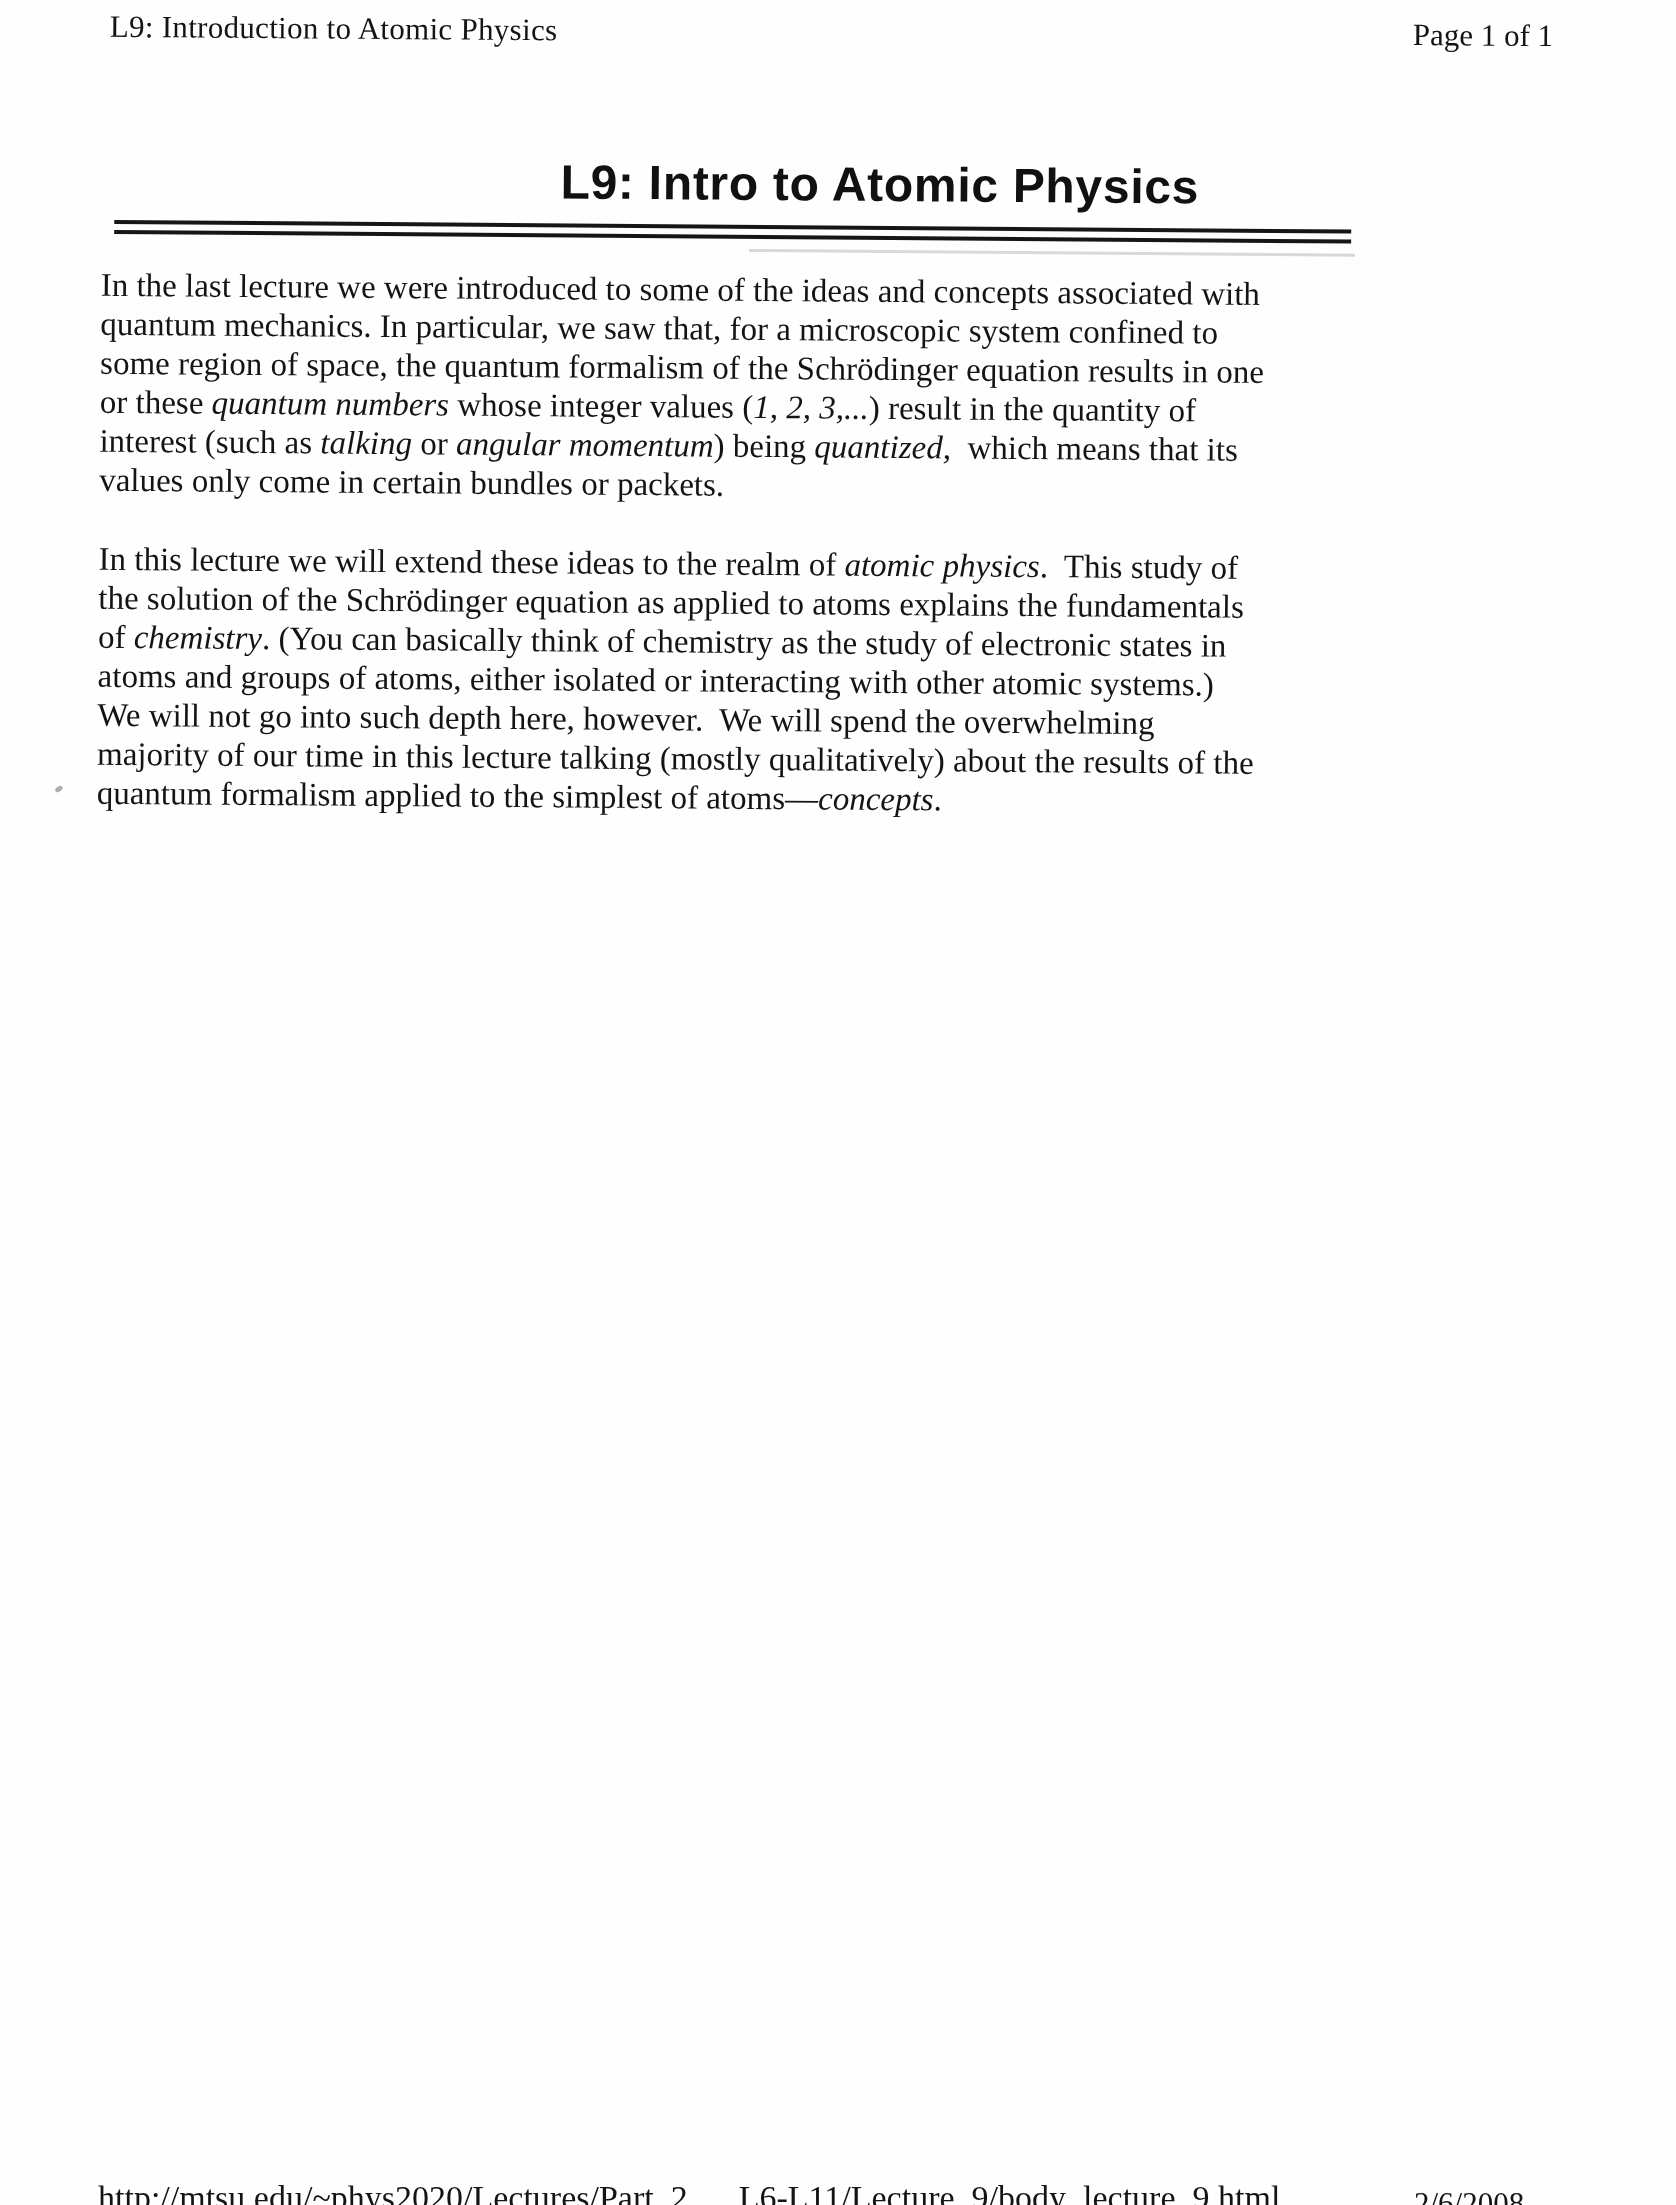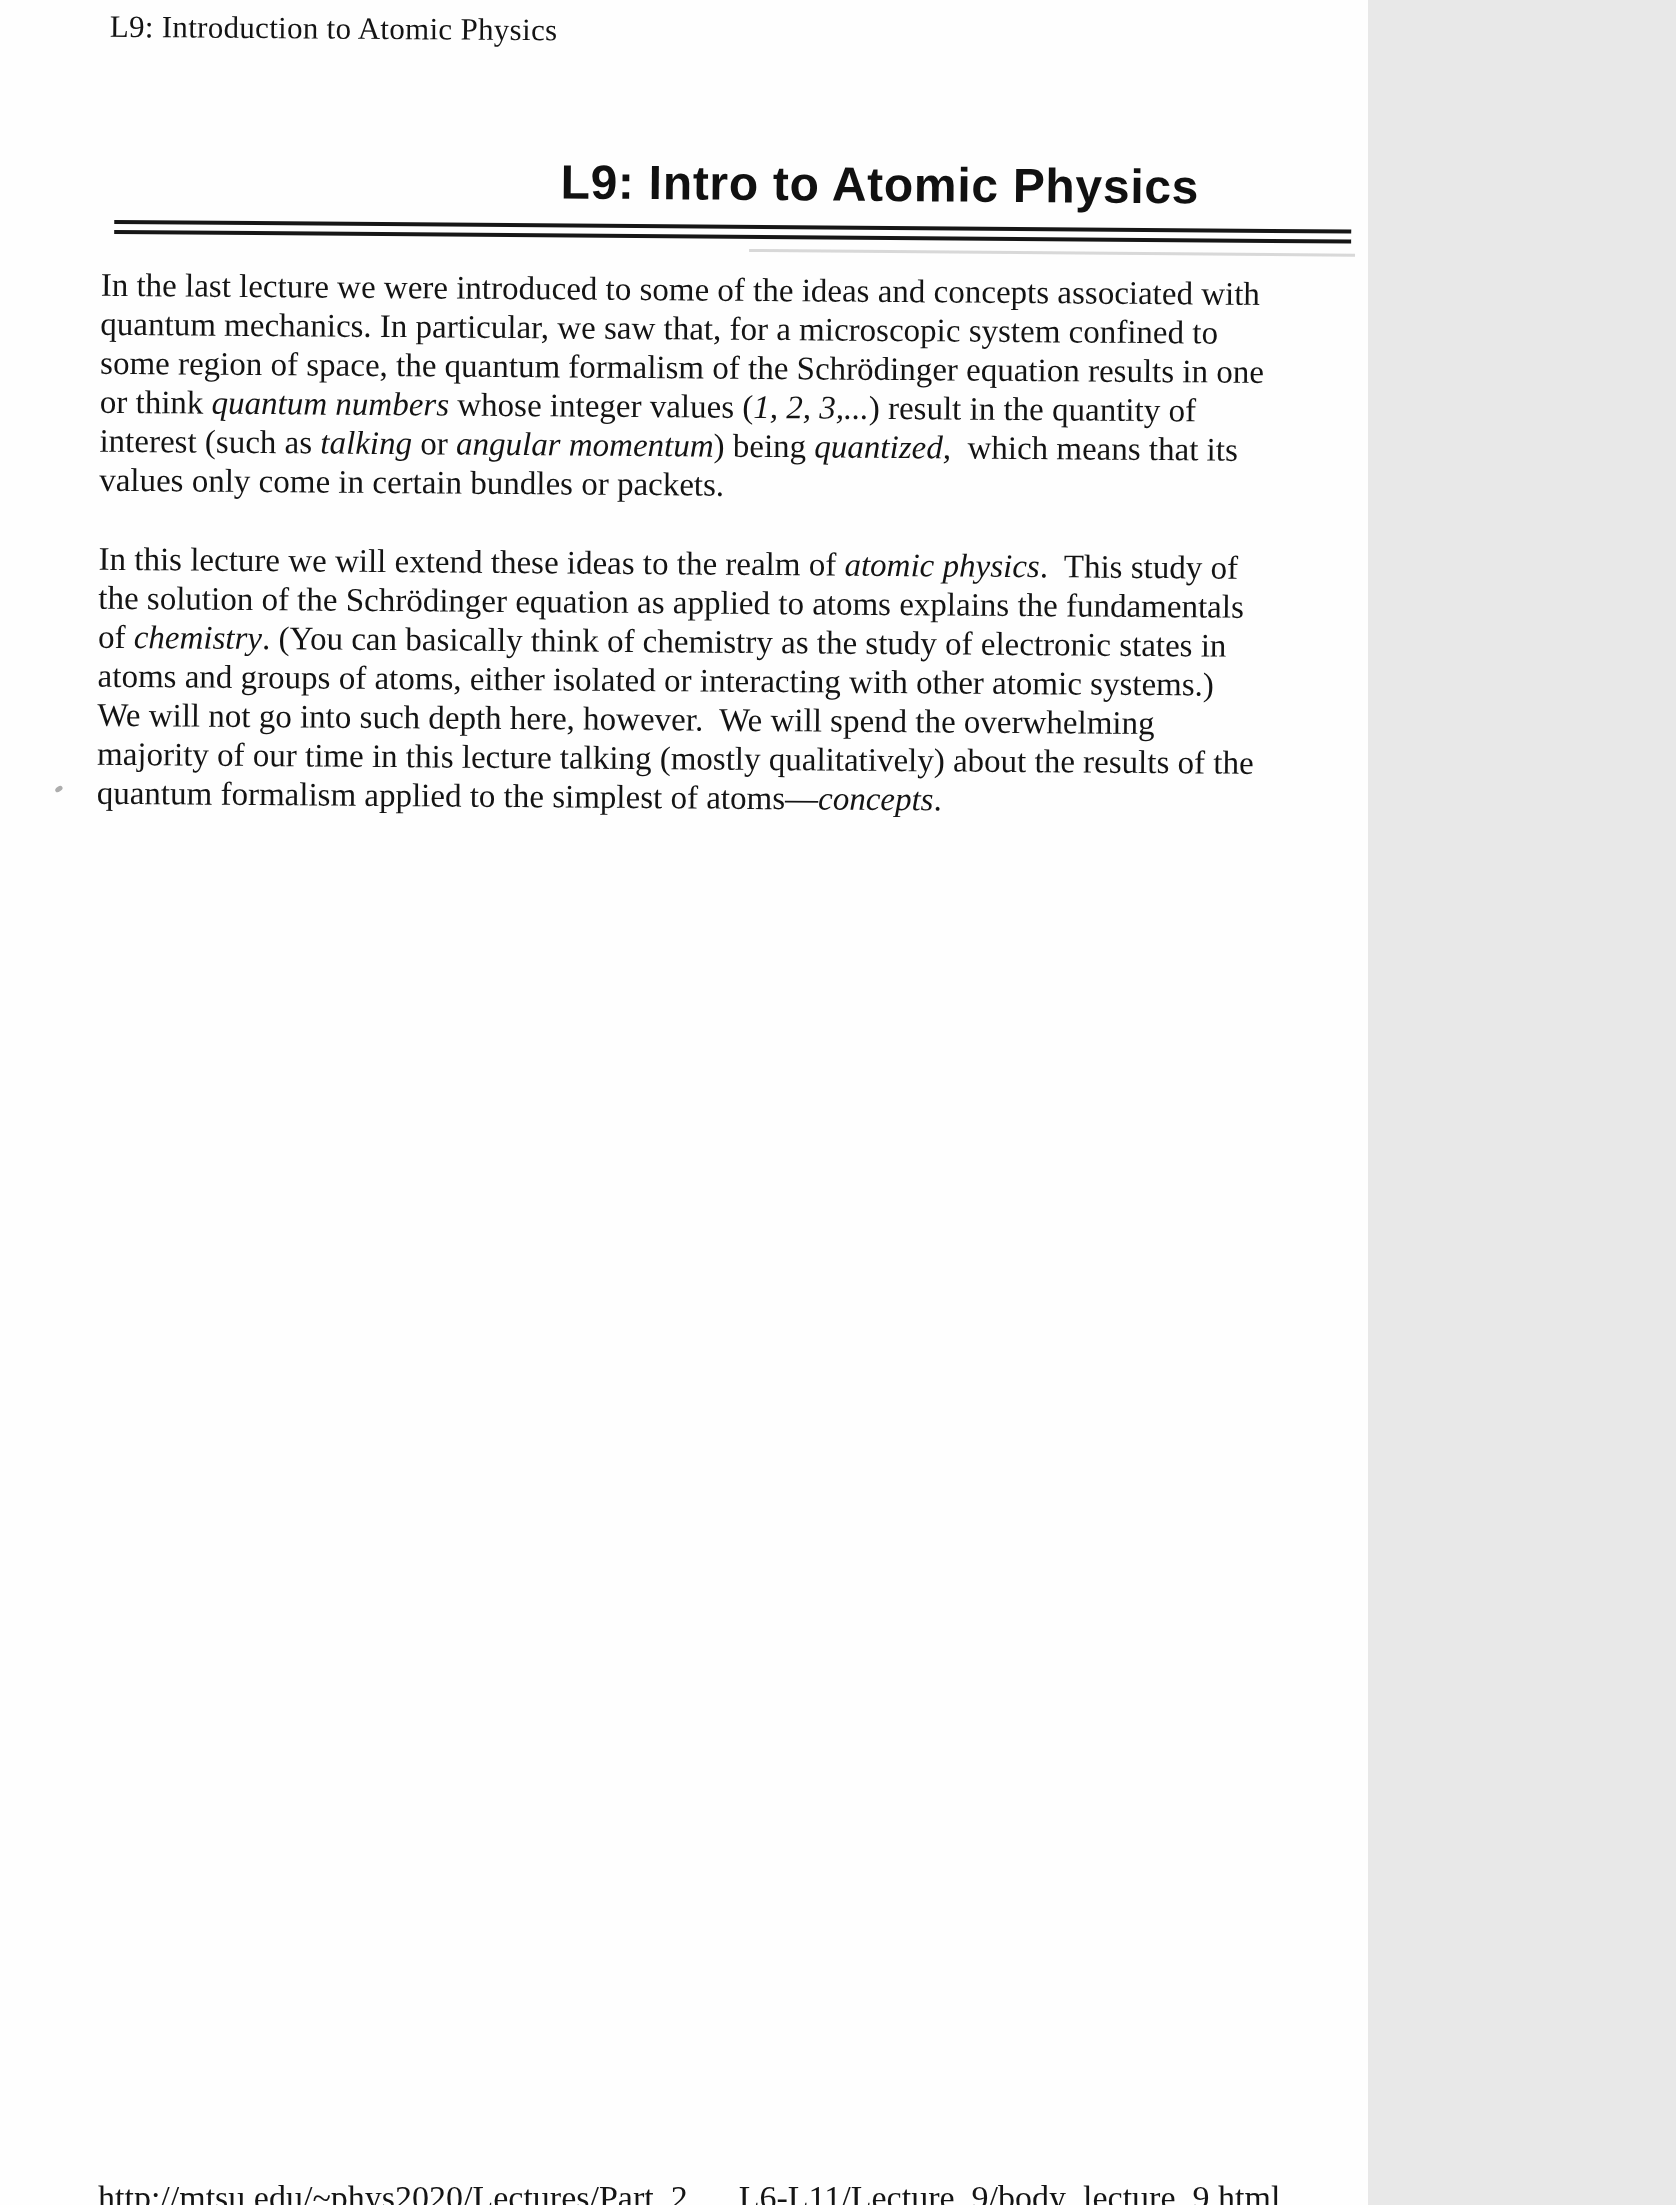--- a/index.html
+++ b/index.html
@@ -2,21 +2,21 @@
 <html style="font-size:11px"><head>
 <meta charset="utf-8">
 <style>
   html, body {
     margin: 0;
     padding: 0;
     background: #e8e8e8;
   }
   .page {
     position: relative;
-    width: 1368px;
+    width: 1676px;
     height: 2205px;
     background: #fefefe;
     overflow: hidden;
     color: #141414;
     font-family: "Liberation Serif", serif;
   }
   
   .scan-skew {
     position: absolute;
     left: 0; top: 0;
@@ -111,21 +111,21 @@
 
     <div class="title-rule"></div>
 
     <div class="title-rule-ghost"></div>
 
     <div class="paragraphs">
         <div class="paragraph">
           <div class="line"><span>In the last lecture we were introduced to some of the ideas and concepts associated with</span></div>
           <div class="line"><span>quantum mechanics. In particular, we saw that, for a microscopic system confined to</span></div>
           <div class="line"><span>some region of space, the quantum formalism of the Schrödinger equation results in one</span></div>
-          <div class="line"><span>or think </span><span class="it">quantum numbers</span><span> whose integer values (</span><span class="it">1, 2, 3,...</span><span>) result in the quantity of</span></div>
+          <div class="line"><span>or these </span><span class="it">quantum numbers</span><span> whose integer values (</span><span class="it">1, 2, 3,...</span><span>) result in the quantity of</span></div>
           <div class="line"><span>interest (such as </span><span class="it">talking</span><span> or </span><span class="it">angular momentum</span><span>) being </span><span class="it">quantized,</span><span>  which means that its</span></div>
           <div class="line"><span>values only come in certain bundles or packets.</span></div>
         </div>
         <div class="paragraph">
           <div class="line"><span>In this lecture we will extend these ideas to the realm of </span><span class="it">atomic physics</span><span>.  This study of</span></div>
           <div class="line"><span>the solution of the Schrödinger equation as applied to atoms explains the fundamentals</span></div>
           <div class="line"><span>of </span><span class="it">chemistry</span><span>. (You can basically think of chemistry as the study of electronic states in</span></div>
           <div class="line"><span>atoms and groups of atoms, either isolated or interacting with other atomic systems.)</span></div>
           <div class="line"><span>We will not go into such depth here, however.  We will spend the overwhelming</span></div>
           <div class="line"><span>majority of our time in this lecture talking (mostly qualitatively) about the results of the</span></div>

